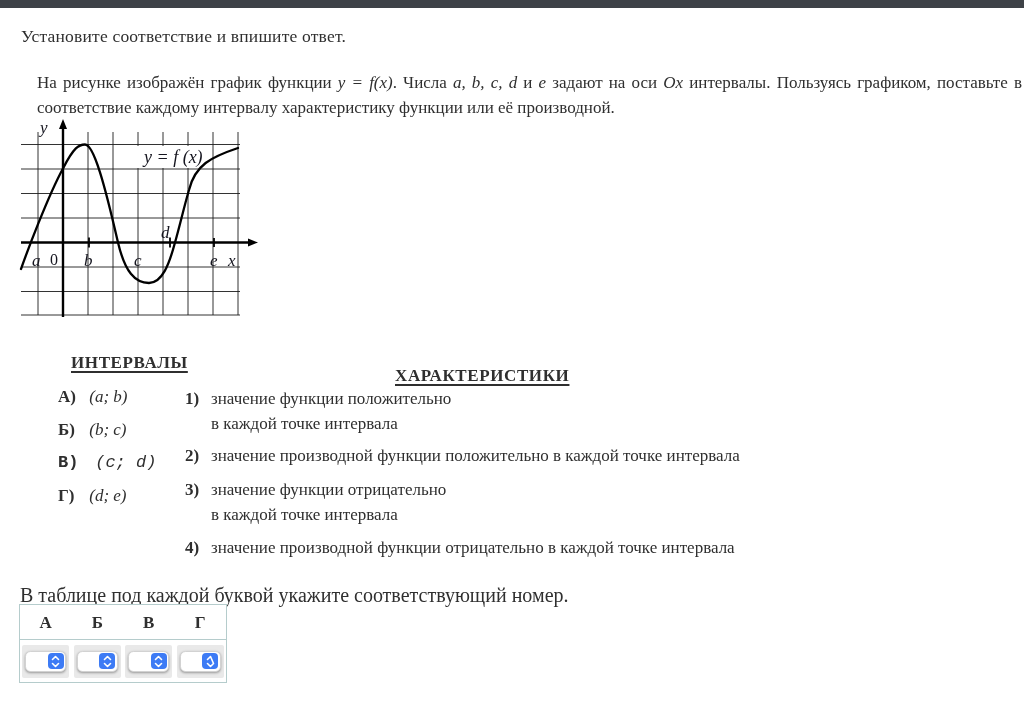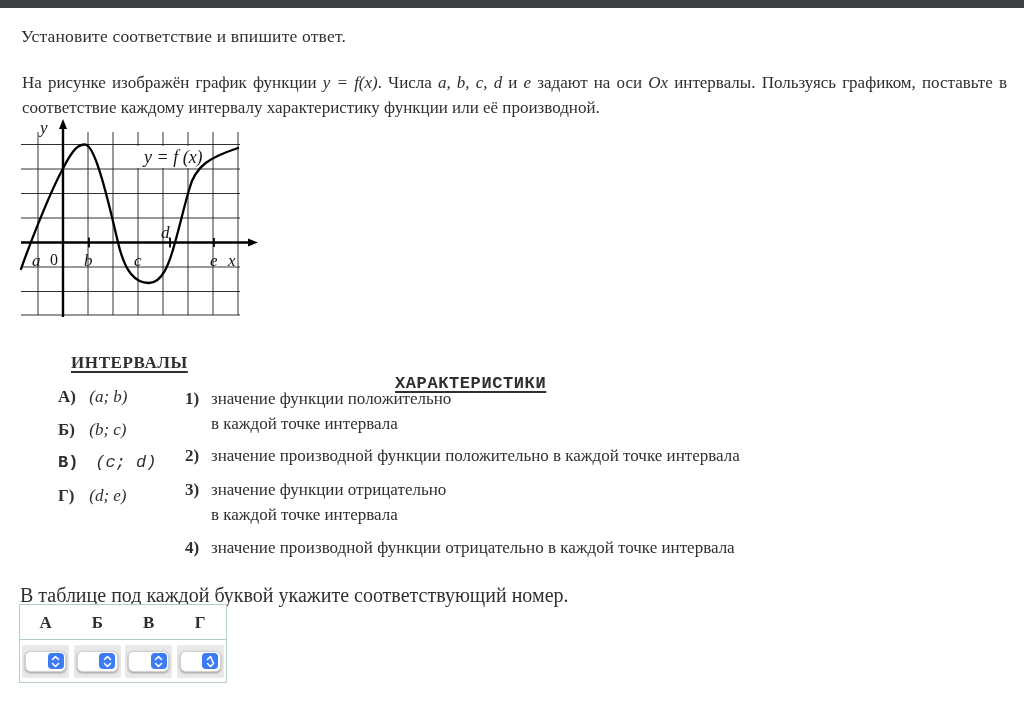--- a/index.html
+++ b/index.html
@@ -4,32 +4,32 @@
 <style>
   * { margin:0; padding:0; box-sizing:border-box; }
   html,body { width:1024px; height:706px; background:#ffffff; overflow:hidden; position:relative;
               font-family:"Liberation Serif", serif; color:#2f2f2f; }
   .abs { position:absolute; }
 
   #top-bar { left:0; top:0; width:1024px; height:8px; background:#3e4247; }
 
   #page-title { left:21px; top:26px; font-size:17.5px; font-weight:normal; letter-spacing:.2px; }
 
-  #problem-text { left:22px; top:70px; width:985px; font-size:17px; line-height:25px;
+  #problem-text { left:37px; top:70px; width:985px; font-size:17px; line-height:25px;
                   text-align:justify; }
   #problem-text .it { font-style:italic; }
 
   
   #graph-wrap { left:18px; top:116px; width:242px; height:202px; }
 
   
   .col-header { font-size:17px; font-weight:bold; letter-spacing:.6px;
                 text-decoration:underline; text-underline-offset:3px; text-decoration-thickness:1.5px; }
   #intervals-header { left:31px; top:353px;margin-left:40px; }
-  #characteristics-header { left:395px; top:374px;font-family:Liberation Mono, monospace; }
+  #characteristics-header { left:395px; top:366px; }
 
   .interval-row { left:58px; width:160px; font-size:17px; }
   .interval-key { font-weight:bold; display:inline-block; width:27px; }
   .interval-range { font-style:italic;margin-top:19px; }
 
   .char-item { left:185px; display:flex; font-size:17px; line-height:24.5px; }
   .char-num { font-weight:bold; width:26px; flex:0 0 26px; }
   .char-text { white-space:pre-line; max-width:575px; }
 
   #table-instruction { left:20px; top:584px; font-size:20px; }

